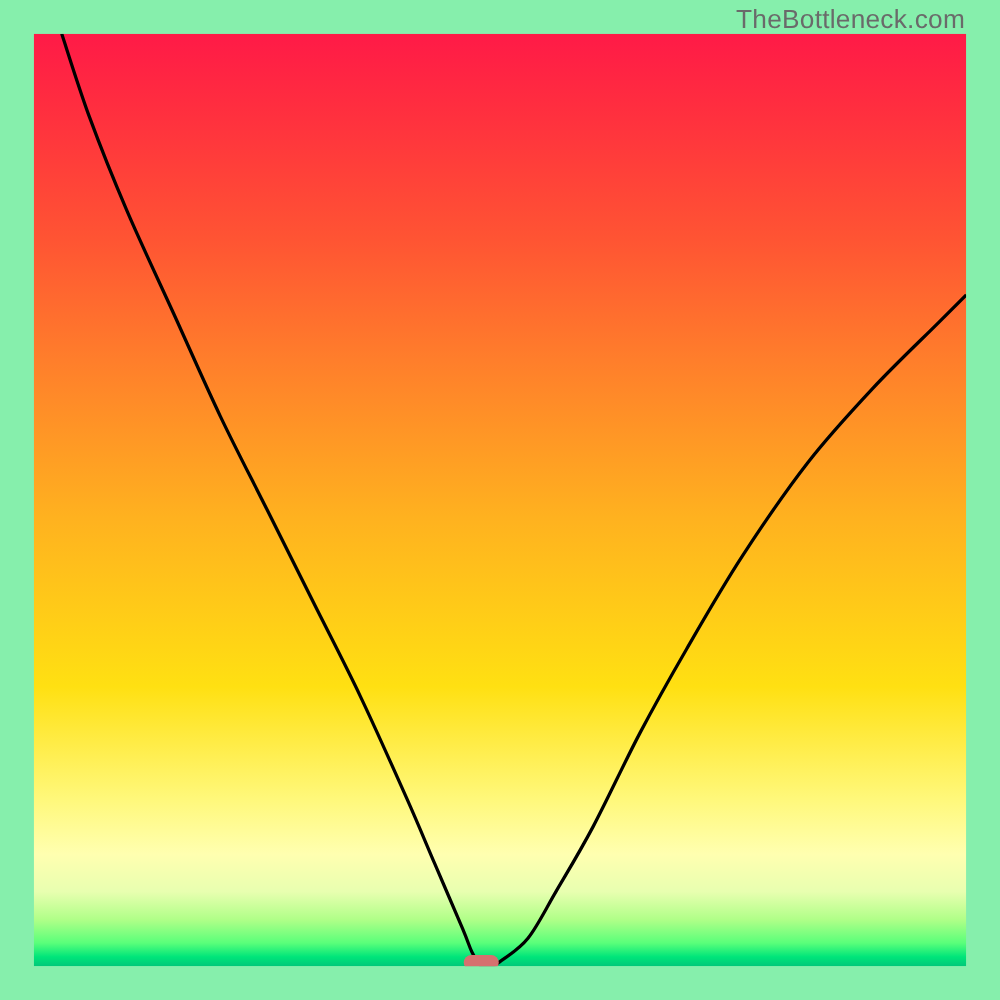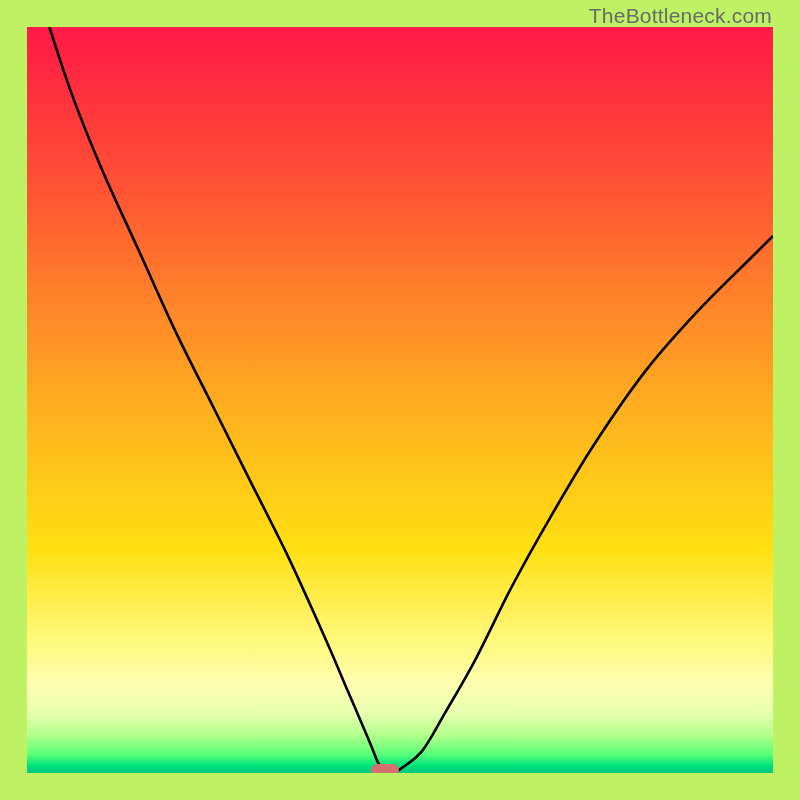--- a/index.html
+++ b/index.html
@@ -8,21 +8,21 @@
     width: 800px;
     height: 800px;
     background: #000;
     font-family: Arial, Helvetica, sans-serif;
     overflow: hidden;
   }
   .frame {
     position: relative;
     width: 800px;
     height: 800px;
-    background: #bef264;
+    background: #86efac;
   }
   .plot-area {
     position: absolute;
     left: 27px;
     top: 27px;
     width: 746px;
     height: 746px;
     overflow: hidden;
   }
   .gradient-bg {

